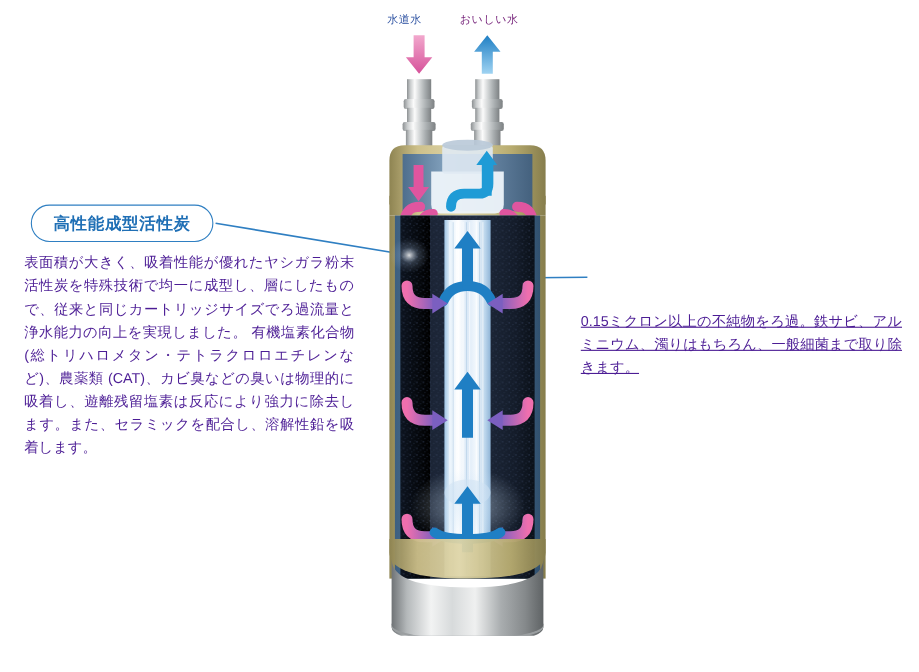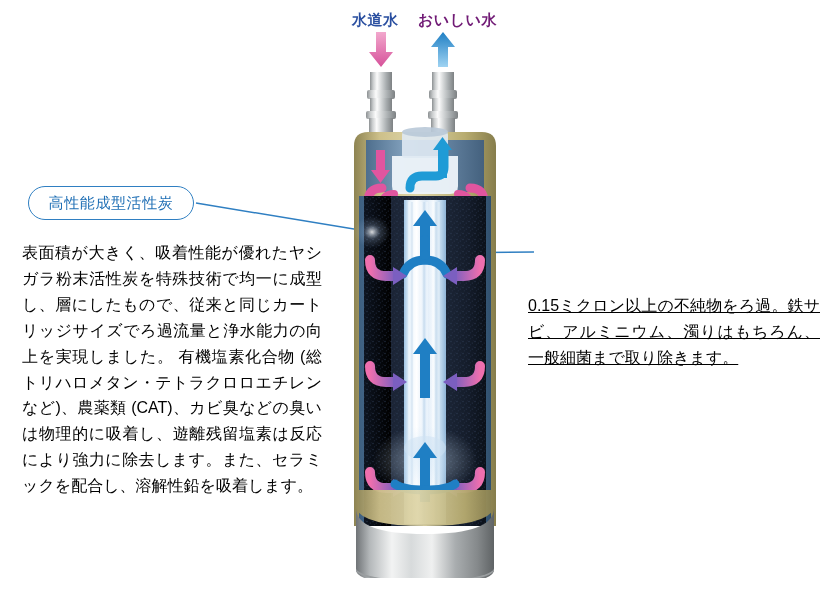--- a/index.html
+++ b/index.html
@@ -17,22 +17,22 @@
   }
 
   #stage {
     position: absolute;
     inset: 0;
   }
 
   
   .top-label {
     position: absolute;
-    font-size: 15px;
-    font-weight: bold;
+    font-size: 10px;
+    font-weight: normal;
     letter-spacing: .5px;
     white-space: nowrap;
   }
   #label-tap {
     left: 352px;
     top: 11px;
     color: #2a4fa0;
   }
   #label-clean {
     left: 418px;
@@ -40,21 +40,21 @@
     color: #701a75;
   }
 
   
   .pill {
     position: absolute;
     border: 1.4px solid #2f7fc2;
     border-radius: 999px;
     background: #ffffff;
     color: #1f6fb5;
-    font-weight: normal;
+    font-weight: bold;
     font-size: 15px;
     letter-spacing: .6px;
     display: flex;
     align-items: center;
     justify-content: center;
     box-sizing: border-box;
   }
   #pill-carbon {
     left: 28px;
     top: 186px;
@@ -64,25 +64,24 @@
   #pill-membrane {
     left: 536px;
     top: 236px;
     width: 98px;
     height: 32px;
   }
 
   
   .callout-body {
     position: absolute;
-    font-size: 16px;
+    font-size: 13px;
     line-height: 1.62;
-    color: #000000;
+    color: #4c1d95;
     text-align: justify;
-    margin-top: 12px;
   }
   #body-carbon {
     left: 22px;
     top: 228px;
     width: 300px;
   }
   #body-membrane {
     left: 528px;
     top: 281px;
     width: 292px;

